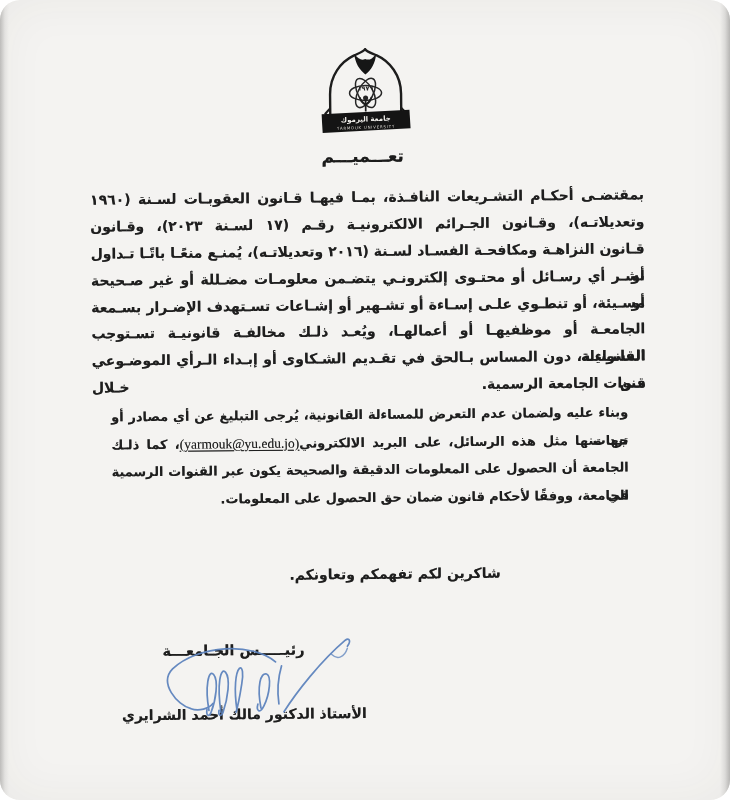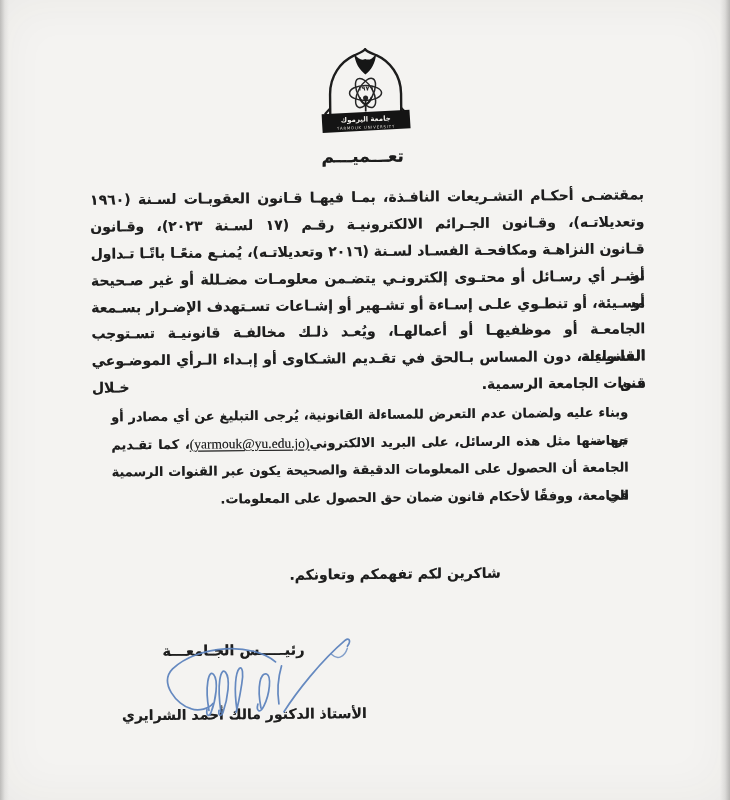--- a/index.html
+++ b/index.html
@@ -1,18 +1,18 @@
 <!DOCTYPE html>
 <html lang="ar"><head>
 <meta charset="utf-8">
 <style>
   html,body{margin:0;padding:0;}
   body{width:730px;height:800px;overflow:hidden;font-family:"DejaVu Sans",sans-serif;}
   .paper{position:relative;width:730px;height:800px;background:#f4f3f1;overflow:hidden;
-         box-shadow:inset 0 0 50px rgba(60,55,45,0.05);}
+         box-shadow:inset 0 0 50px rgba(60,55,45,0.05);border-radius:20px;}
   .edge{position:absolute;top:0;bottom:0;z-index:5;pointer-events:none;}
   .edge-left{left:0;width:9px;background:linear-gradient(to right,#bdbcba,#e3e2e0 55%,rgba(244,243,241,0));}
   .edge-right{right:0;width:10px;background:linear-gradient(to left,#b6b5b3,#dcdbd9 50%,rgba(244,243,241,0));}
   .content{position:absolute;inset:0;transform:rotate(-0.55deg);transform-origin:50% 50%;color:#1e1e1e;}
 
   .logo{position:absolute;left:324px;top:48px;width:90px;height:88px;}
   .logo svg{width:100%;height:100%;}
 
   .doc-title{position:absolute;top:146px;left:0;right:0;text-align:center;
              font-size:17px;font-weight:700;color:#1b1b1b;direction:rtl;
@@ -78,21 +78,21 @@
       <div class="line">قـانون النزاهـة ومكافحـة الفسـاد لسـنة (٢٠١٦ وتعديلاتـه)، يُمنـع منعًـا باتًـا تـداول أو</div>
       <div class="line">نشـر أي رسـائل أو محتـوى إلكترونـي يتضـمن معلومـات مضـللة أو غير صـحيحة أو</div>
       <div class="line">مسـيئة، أو تنطـوي علـى إسـاءة أو تشـهير أو إشـاعات تسـتهدف الإضـرار بسـمعة</div>
       <div class="line">الجامعـة أو موظفيهـا أو أعمالهـا، ويُعـد ذلـك مخالفـة قانونيـة تسـتوجب المسـاءلة</div>
       <div class="line">القانونيـة، دون المساس بـالحق في تقـديم الشـكاوى أو إبـداء الـرأي الموضـوعي مـن خـلال</div>
       <div class="line last">قنوات الجامعة الرسمية.</div>
     </div>
 
     <div class="para para2">
       <div class="line">وبناء عليه ولضمان عدم التعرض للمساءلة القانونية، يُرجى التبليغ عن أي مصادر أو جهات</div>
-      <div class="line"><span>ترد منها مثل هذه الرسائل، على البريد الالكتروني</span><span class="email" dir="ltr">(yarmouk@yu.edu.jo)</span><span>، كما تقـديم</span></div>
+      <div class="line"><span>ترد منها مثل هذه الرسائل، على البريد الالكتروني</span><span class="email" dir="ltr">(yarmouk@yu.edu.jo)</span><span>، كما ذلـك</span></div>
       <div class="line">الجامعة أن الحصول على المعلومات الدقيقة والصحيحة يكون عبر القنوات الرسمية في</div>
       <div class="line last">الجامعة، ووفقًا لأحكام قانون ضمان حق الحصول على المعلومات.</div>
     </div>
 
     <div class="closing">شاكرين لكم تفهمكم وتعاونكم.</div>
 
     <div class="sig-title">رئيـــــس الجـامعـــة</div>
 
     <svg class="sig-ink" viewBox="0 0 214 98">
       <g fill="none" stroke="#5d83bd" stroke-width="1.7" stroke-linecap="round" opacity="0.95">

